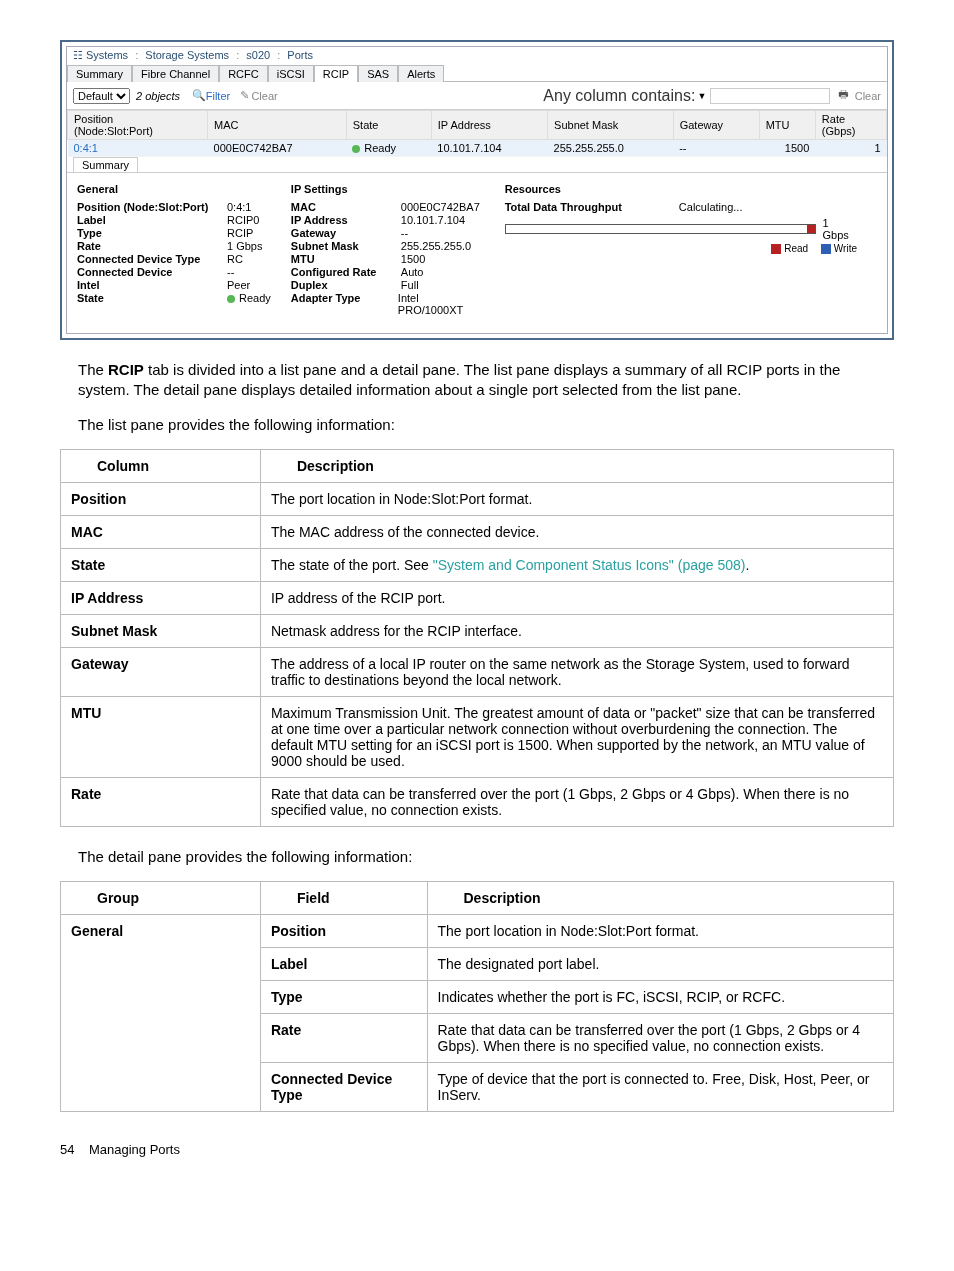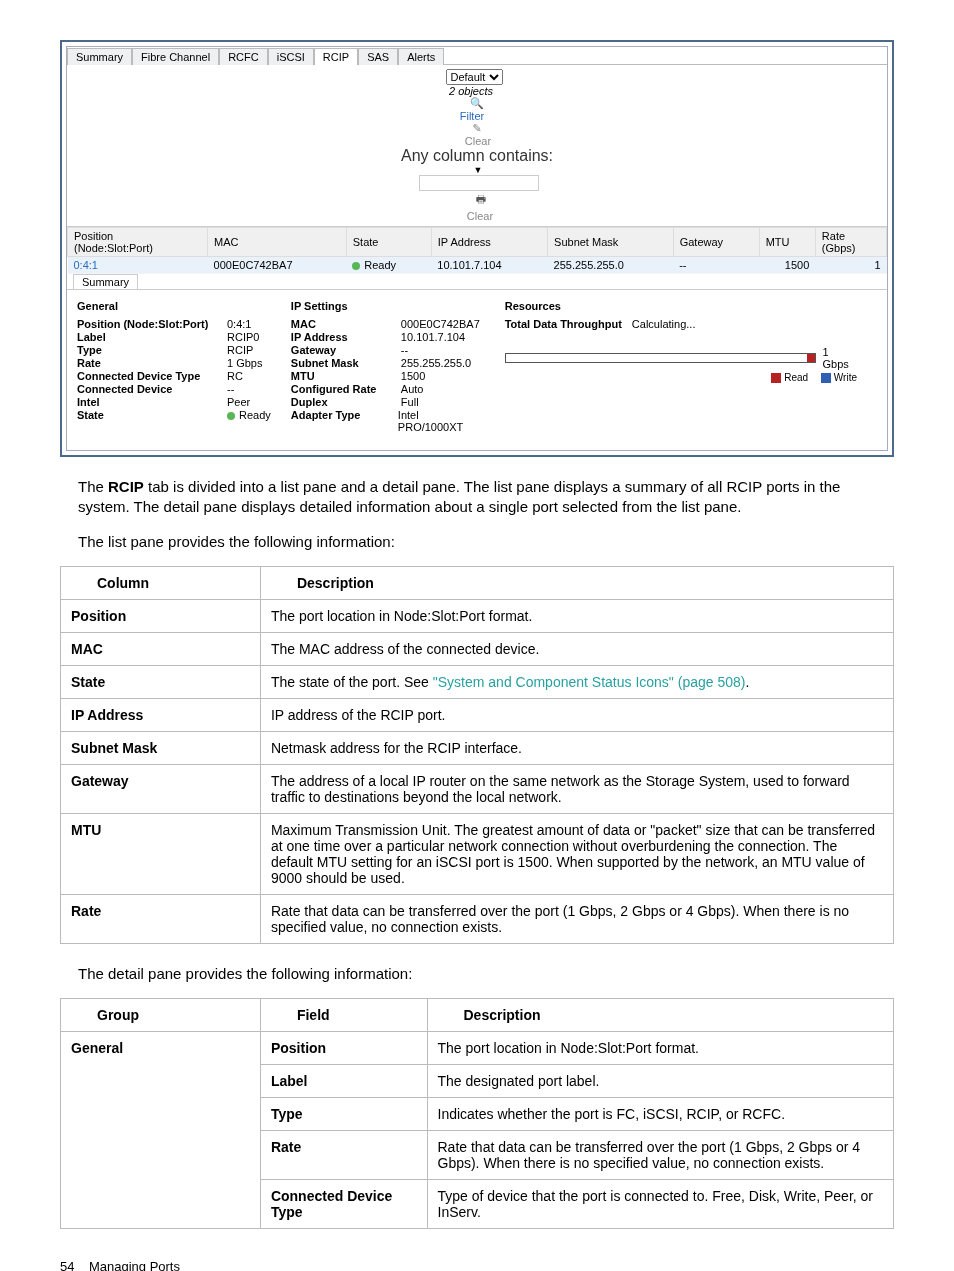--- a/index.html
+++ b/index.html
@@ -9,21 +9,21 @@
     margin: 0; padding: 40px 60px; background: #fff;
     color: #000;
   }
   .screenshot { border: 2px solid #4b6a8a; margin-bottom: 20px; background:#fff; }
   .ss-inner { border: 1px solid #aab; margin:4px; }
   .breadcrumb { font-size:11px; padding:2px 6px; color:#2a4e72; }
   .breadcrumb .gt { color:#888; margin:0 4px; }
   .tabs { display:flex; border-bottom:1px solid #bbb; font-size:11px; }
   .tab { padding:2px 8px; border:1px solid #bbb; border-bottom:none; background:#eef0f2; margin-right:0; position:relative; top:1px; }
   .tab.active { background:#fff; }
-  .filterbar { display:flex; align-items:center; padding:4px 6px; font-size:11px; border-bottom:1px solid #ccc;flex-direction:column; }
+  .filterbar { display:flex; align-items:center; padding:4px 6px; font-size:11px; border-bottom:1px solid #ccc; }
   .filterbar select { font-size:11px; margin-right:6px; }
   .filterbar .spacer { flex:1; }
   .filterbar .link { color:#2a6bbf; text-decoration:none; margin-right:10px; }
   .filterbar .muted { color:#888; }
   .filterbar input.search { width:120px; font-size:11px; margin-left:4px; border:1px solid #ccc; height:16px; }
   .filterbar .dd { font-size:16px; color:#333; }
   .filterbar .print-icon { margin-left:8px; color:#555; cursor:pointer; }
   .list-table { width:100%; border-collapse:collapse; font-size:11px; }
   .list-table th { background:#f0f0f0; border:1px solid #ddd; padding:2px 6px; text-align:left; font-weight:normal; }
   .list-table td { padding:2px 6px; border-bottom:1px solid #f4f4f4; }
@@ -37,21 +37,21 @@
   .subtabs { font-size:11px; padding:0 6px; }
   .subtab { display:inline-block; border:1px solid #ccc; border-bottom:none; padding:1px 8px; background:#fff; }
   .details-body { display:flex; padding:6px 10px 16px; font-size:11px; border-top:1px solid #ccc; }
   .details-col { flex:1; padding-right:20px; }
   .details-col h4 { font-size:11px; font-weight:bold; margin:4px 0 6px; }
   .kv { display:flex; margin-bottom:1px; }
   .kv .k { width:150px; font-weight:bold; }
   .kv .k2 { width:110px; font-weight:bold; }
   .kv .v {}
   .ready .status-dot { margin-right:4px; }
-  .throughput-row { display:flex; align-items:center; margin-bottom:16px; }
+  .throughput-row { display:flex; align-items:center; margin-bottom:4px;gap:47px; }
   .throughput-row .tlabel { font-weight:bold; margin-right:10px; }
   .throughput-bar { position:relative; height:10px; border:1px solid #555; width:320px; }
   .throughput-bar-inner-r { position:absolute; right:0; top:0; bottom:0; width:8px; background:#b62222; }
   .legend { font-size:10px; margin-top:2px; text-align:right; }
   .legend .sw { display:inline-block; width:10px; height:10px; vertical-align:middle; margin:0 3px 0 10px; }
   .legend .sw.red { background:#b62222; }
   .legend .sw.blue { background:#2f5fb4; }
 
   
   .para { font-size:15px; margin:14px 18px; line-height:1.35; }
@@ -61,20 +61,30 @@
   .doc-table th { font-weight:bold; background:#fff;padding-left:36px; }
   .doc-table td.b { font-weight:bold; }
   .doc-table a.xref { color:#2aa1a1; text-decoration:none; }
   .footer { font-size:13px; margin-top:30px; }
 </style>
 </head>
 <body>
 
 <div class="screenshot">
   <div class="ss-inner">
+    <div class="breadcrumb">
+      <span>☷</span>
+      <span>Systems</span>
+      <span class="gt">:</span>
+      <span>Storage Systems</span>
+      <span class="gt">:</span>
+      <span>s020</span>
+      <span class="gt">:</span>
+      <span>Ports</span>
+    </div>
 
     <div class="tabs">
       <div class="tab">Summary</div>
       <div class="tab">Fibre Channel</div>
       <div class="tab">RCFC</div>
       <div class="tab">iSCSI</div>
       <div class="tab active">RCIP</div>
       <div class="tab">SAS</div>
       <div class="tab">Alerts</div>
     </div>
@@ -294,21 +304,21 @@
     <tr>
       <td class="b">Type</td>
       <td>Indicates whether the port is FC, iSCSI, RCIP, or RCFC.</td>
     </tr>
     <tr>
       <td class="b">Rate</td>
       <td>Rate that data can be transferred over the port (1 Gbps, 2 Gbps or 4 Gbps). When there is no specified value, no connection exists.</td>
     </tr>
     <tr>
       <td class="b">Connected Device Type</td>
-      <td>Type of device that the port is connected to. Free, Disk, Write, Peer, or InServ.</td>
+      <td>Type of device that the port is connected to. Free, Disk, Host, Peer, or InServ.</td>
     </tr>
   </tbody>
 </table>
 
 <div class="footer">
   <span>54</span>&nbsp;&nbsp;&nbsp;
   <span>Managing Ports</span>
 </div>
 
 </body></html>

